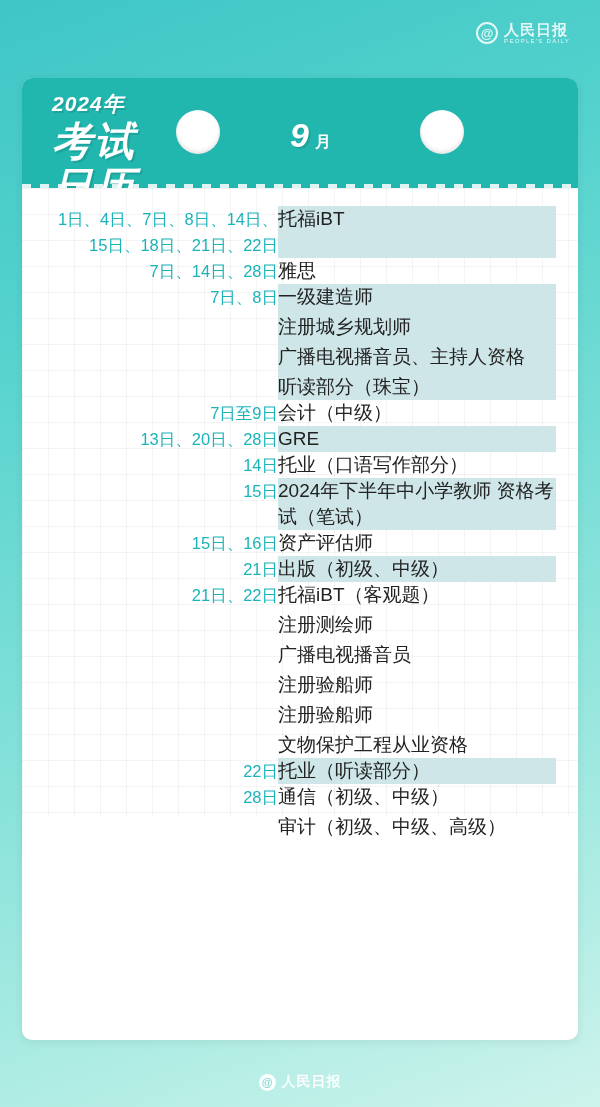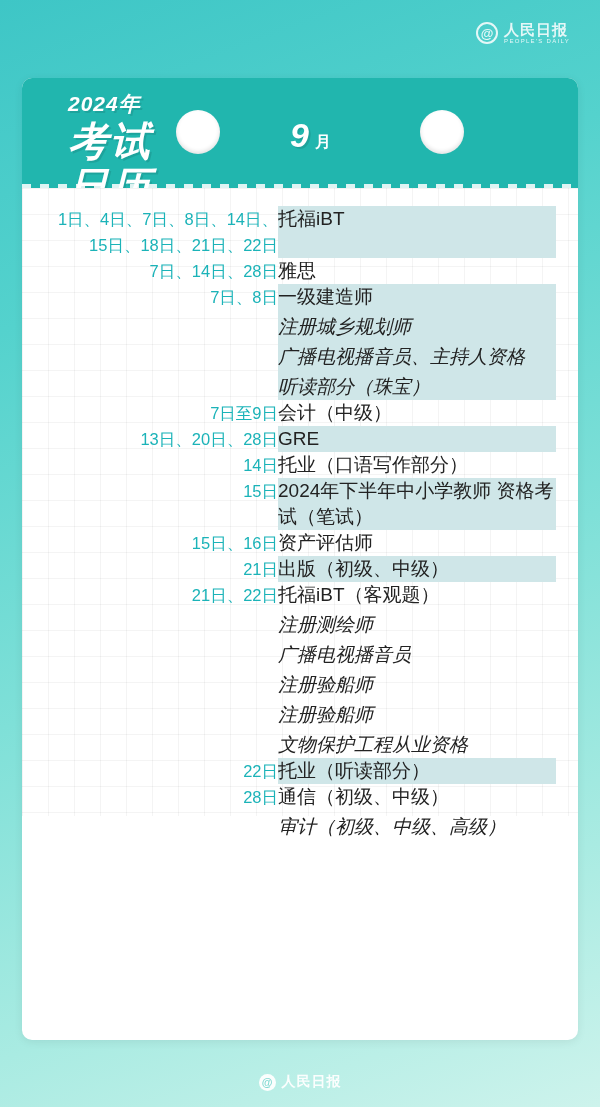--- a/index.html
+++ b/index.html
@@ -49,21 +49,20 @@
     position: absolute;
     left: 0; right: 0; bottom: 0;
     height: 4px;
     background: repeating-linear-gradient(to right, #ffffff 0 9px, transparent 9px 18px);
     opacity: .85;
   }
   .title-block {
     position: absolute;
     left: 30px; top: 12px;
     color: #ffffff;
-    margin-left: 16px;
   }
   .title-year {
     font-size: 21px; font-weight: bold; letter-spacing: 1px;
     font-style: italic;
     text-shadow: 2px 2px 0 rgba(0,0,0,0.10);
   }
   .title-main {
     font-size: 40px; font-weight: bold; line-height: 1.08;
     font-style: italic;
     letter-spacing: 2px;
@@ -117,21 +116,21 @@
     padding-bottom: 4px;
     white-space: pre-line;
   }
   td.item {
     color: #222222;
     font-size: 19px;
     line-height: 26px;
     padding: 4px 8px 4px 10px;
   }
   td.item.hl { background: #cfe6e8; }
-  .sub-row td.item { padding-top: 4px; font-style: italic; }
+  .sub-row td.item { padding-top: 4px; }
 
   .footnote {
     position: absolute;
     left: 0; right: 0;
     bottom: 10px;
     text-align: center;
     color: #111111;
     font-size: 16px;
   }
   .bottom-brand {

